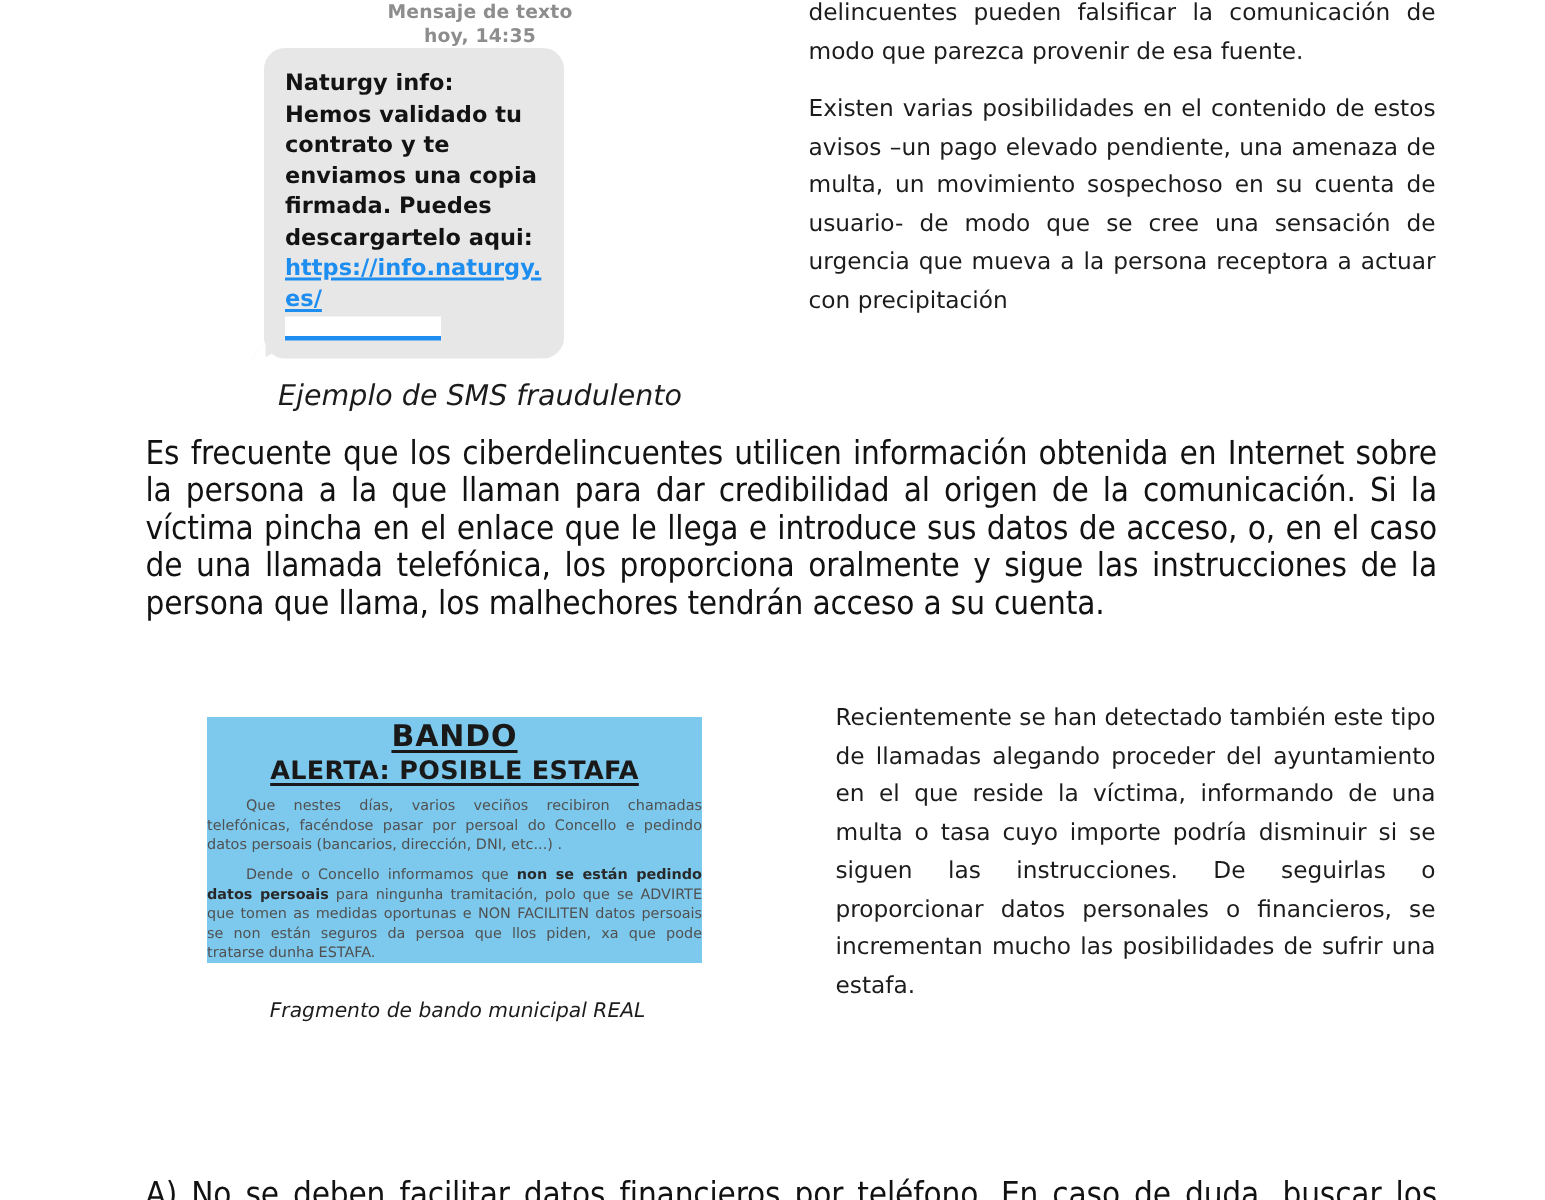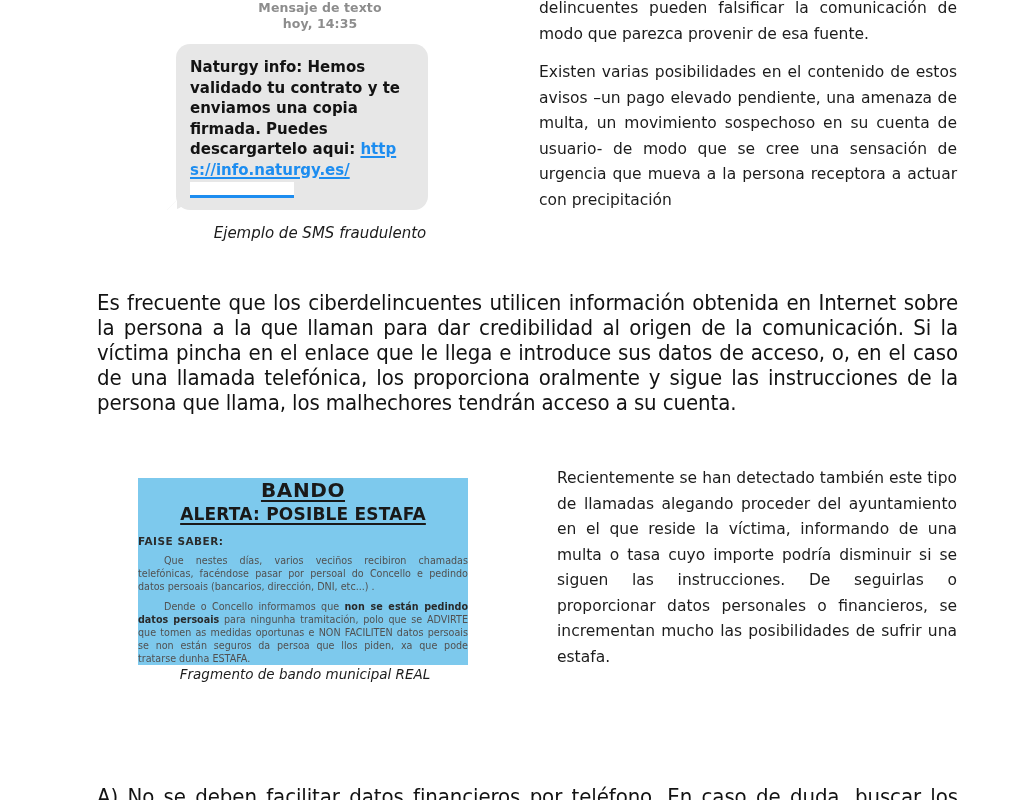--- a/index.html
+++ b/index.html
@@ -70,23 +70,23 @@
     text-align: center;
     font-family: "DejaVu Sans", sans-serif;
     font-size: 12.5px;
     line-height: 16px;
     font-weight: bold;
     color: #8d8d8d;
     letter-spacing: 0.1px;
   }
   .sms-bubble-wrap {
     position: relative;
-    margin-top: 12px;
+    margin-top: 0;
     margin-left: 26px;
-    width: 252px;
+    width: 200px;
   }
   .sms-bubble {
     position: relative;
     background: #e7e7e7;
     border-radius: 14px;
     padding: 13px 14px 14px 14px;
     font-family: "DejaVu Sans", sans-serif;
     font-weight: bold;
     font-size: 15px;
     line-height: 20.5px;
@@ -139,21 +139,21 @@
     width: 104px;
     height: 3px;
     background: #1d8df0;
   }
 
   .fig-caption {
     margin-top: 14px;
     text-align: center;
     font-family: "DejaVu Sans", sans-serif;
     font-style: italic;
-    font-size: 15px;
+    font-size: 19px;
     color: #1c1c1c;
   }
 
   
   .mid-para {
     position: absolute;
     left: 97px;
     top: 290px;
     width: 861px;
   }
@@ -285,21 +285,20 @@
   </figure>
 
   <div class="mid-para">
     <p class="narrow-text">Es frecuente que los ciberdelincuentes utilicen información obtenida en Internet sobre la persona a la que llaman para dar credibilidad al origen de la comunicación. Si la víctima pincha en el enlace que le llega e introduce sus datos de acceso, o, en el caso de una llamada telefónica, los proporciona oralmente y sigue las instrucciones de la persona que llama, los malhechores tendrán acceso a su cuenta.</p>
   </div>
 
   <figure class="bando-figure" style="margin:0;">
     <div class="bando-sheet">
       <div class="bando-title">BANDO</div>
       <div class="bando-subtitle">ALERTA: POSIBLE ESTAFA</div>
-      <div class="bando-faise">FAISE SABER:</div>
       <p class="bando-para">Que nestes días, varios veciños recibiron chamadas telefónicas, facéndose pasar por persoal do Concello e pedindo datos persoais (bancarios, dirección, DNI, etc...) .</p>
       <p class="bando-para">
         <span>Dende o Concello informamos que </span><b>non se están pedindo datos persoais</b><span> para ningunha tramitación, polo que se ADVIRTE que tomen as medidas oportunas e NON FACILITEN datos persoais se non están seguros da persoa que llos piden, xa que pode tratarse dunha ESTAFA.</span>
       </p>
     </div>
   </figure>
 
   <div class="col-right-bando">
     <p class="body-text">Recientemente se han detectado también este tipo de llamadas alegando proceder del ayuntamiento en el que reside la víctima, informando de una multa o tasa cuyo importe podría disminuir si se siguen las instrucciones. De seguirlas o proporcionar datos personales o financieros, se incrementan mucho las posibilidades de sufrir una estafa.</p>
   </div>

